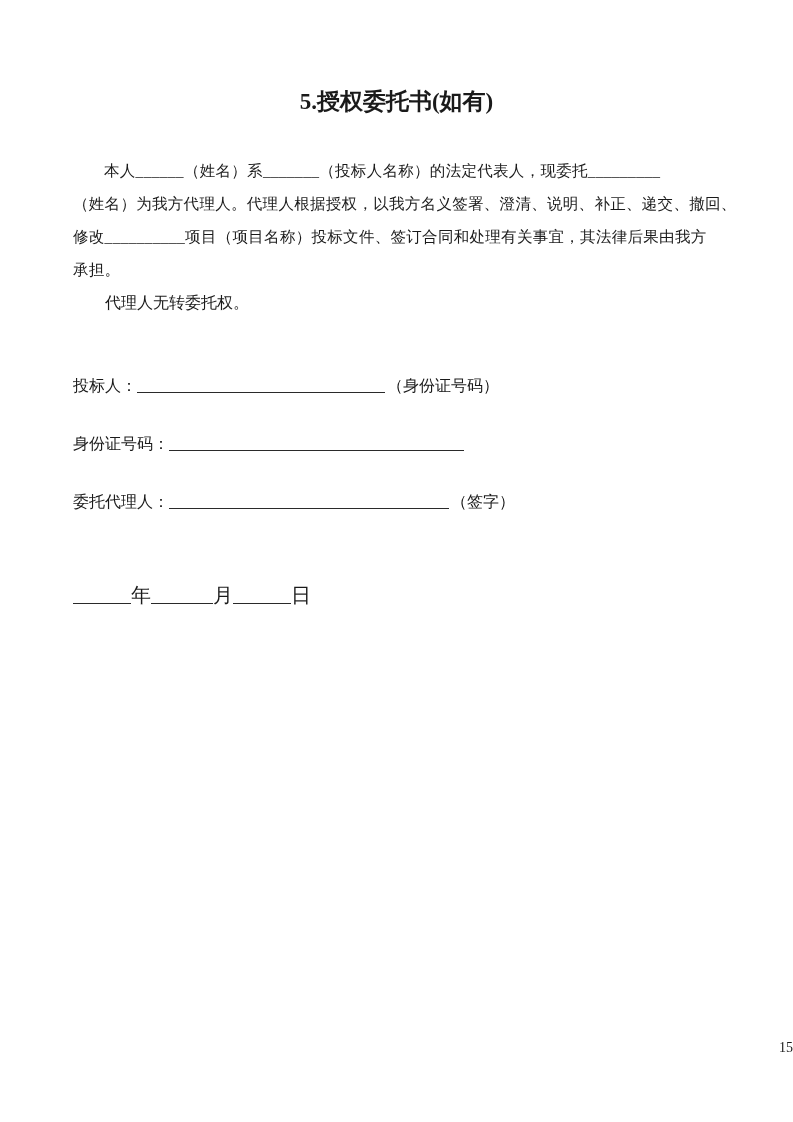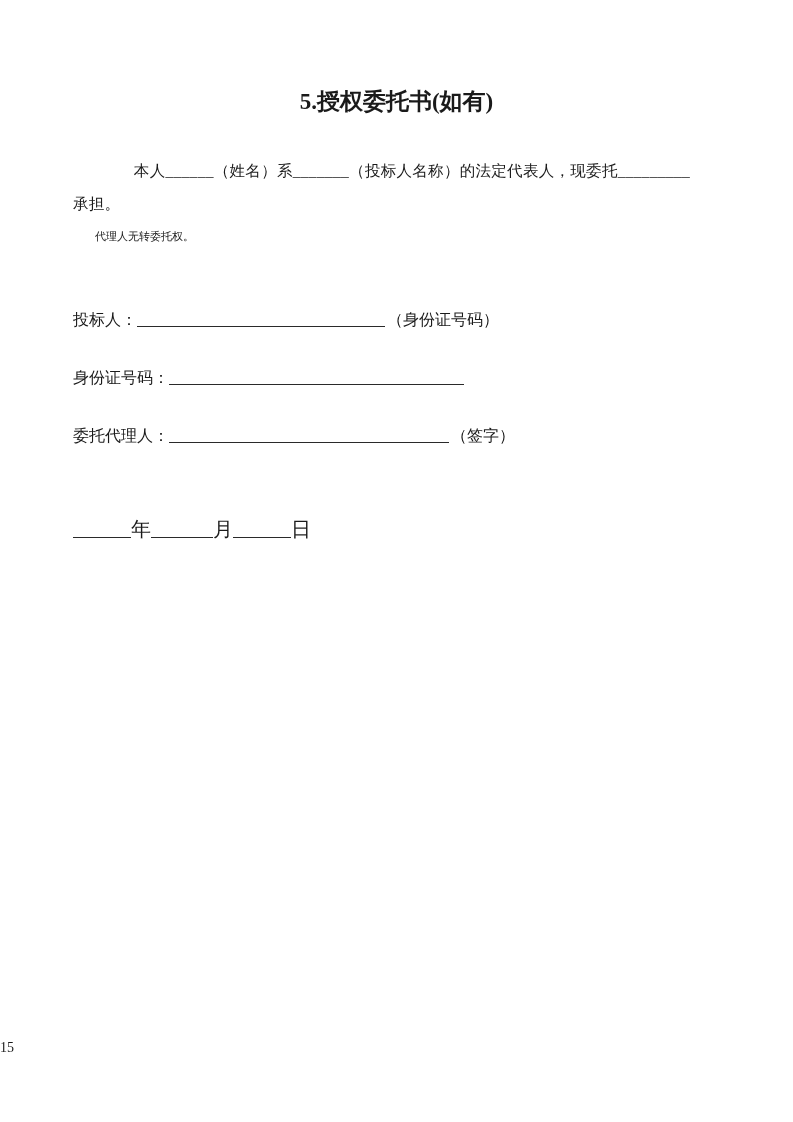--- a/index.html
+++ b/index.html
@@ -31,23 +31,23 @@
     margin-top: 48px;
     line-height: 26px;
   }
   .paragraph {
     margin-top: 38px;
     font-size: 15.5px;
     line-height: 33px;
     letter-spacing: 0.3px;
   }
   .para-line { white-space: nowrap; }
-  .para-line.indent { text-indent: 2em; text-align: center; }
+  .para-line.indent { text-indent: 2em; }
   .note-line {
-    font-size: 11px;
+    font-size: 16px;
     line-height: 33px;
     text-indent: 2em;
     margin-top: 0px;
   }
   .fields { margin-top: 56px; }
   .field-row {
     font-size: 16px;
     line-height: 21px;
     margin-bottom: 37px;
     white-space: nowrap;
@@ -70,35 +70,37 @@
     margin-top: 73px;
     font-size: 20px;
     line-height: 21px;
     white-space: nowrap;
   }
   .page-number {
     position: absolute;
     left: 0;
     top: 1040px;
     width: 100%;
-    text-align: left;
+    text-align: right;
     font-size: 14px;
   }
 </style>
 </head>
 <body>
 
 <div class="page">
   <div class="content">
 
     <div class="section-title">5.授权委托书(如有)</div>
 
 
     <div class="paragraph">
       <div class="para-line indent">本人______（姓名）系_______（投标人名称）的法定代表人，现委托_________</div>
+      <div class="para-line">（姓名）为我方代理人。代理人根据授权，以我方名义签署、澄清、说明、补正、递交、撤回、</div>
+      <div class="para-line">修改__________项目（项目名称）投标文件、签订合同和处理有关事宜，其法律后果由我方</div>
       <div class="para-line">承担。</div>
     </div>
 
     <div class="note-line">代理人无转委托权。</div>
 
     <div class="fields">
 
       <div class="field-row">
         <span>投标人：</span><span class="blank w248"></span><span class="field-suffix">（身份证号码）</span>
       </div>

